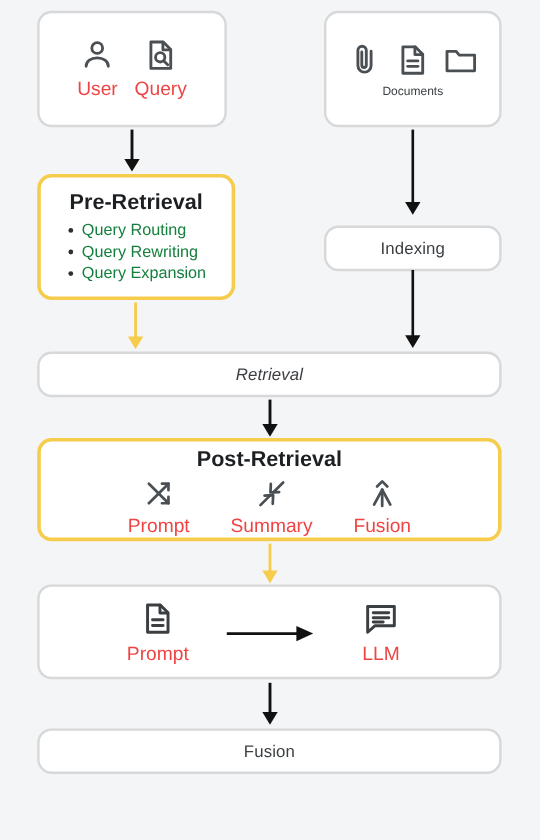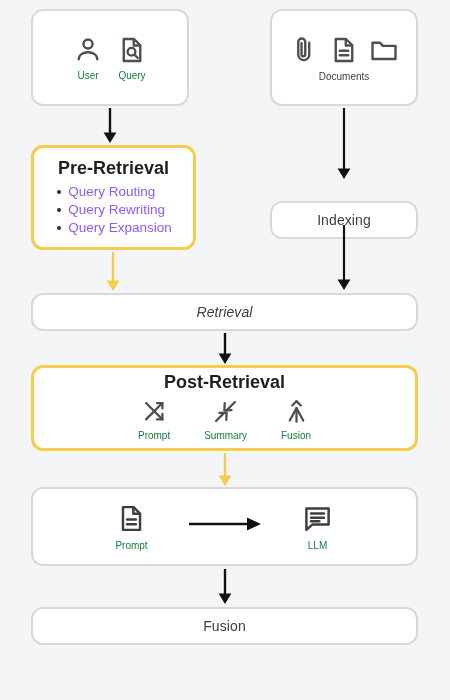--- a/index.html
+++ b/index.html
@@ -35,40 +35,40 @@
     justify-content: center;
     gap: 18px;
   }
   .icon-cell {
     display: flex;
     flex-direction: column;
     align-items: center;
     gap: 5px;
   }
   .icon-cell .cap {
-    font-size: 10px;
-    color: #15803d;
+    font-size: 16px;
+    color: #ef4444;
   }
   .glyphs { display: flex; align-items: center; justify-content: center; gap: 14px; }
 
   .stack-title {
     font-size: 18px;
     font-weight: bold;
     color: #1d2023;
     text-align: center;
   }
 
   .bullets {
     margin-top: 4px;
     align-self: center;
     list-style: none;
   }
   .bullets li {
     font-size: 13.5px;
-    color: #8b5cf6;
+    color: #15803d;
     line-height: 18px;
     position: relative;
     padding-left: 13px;
   }
   .bullets li::before {
     content: "";
     position: absolute;
     left: 2px; top: 7px;
     width: 4px; height: 4px;
     border-radius: 50%;
@@ -149,21 +149,21 @@
 
   <div class="box accent" style="left:31px; top:145px; width:165px; height:105px; justify-content:center; padding:6px 8px;">
     <div class="stack-title">Pre-Retrieval</div>
     <ul class="bullets">
       <li>Query Routing</li>
       <li>Query Rewriting</li>
       <li>Query Expansion</li>
     </ul>
   </div>
 
-  <div class="box" style="left:270px; top:201px; width:148px; height:38px;">
+  <div class="box" style="left:270px; top:188px; width:148px; height:38px;">
     <span class="plain-label">Indexing</span>
   </div>
 
   <div class="arrow" style="left:101px; top:252px;">
     <svg width="24" height="40" viewBox="0 0 24 40">
       <line x1="12" y1="0" x2="12" y2="30" stroke="#f6cc4c" stroke-width="2.4"></line>
       <polygon points="12,39 5.6,28.4 18.4,28.4" fill="#f6cc4c"></polygon>
     </svg>
   </div>
 

